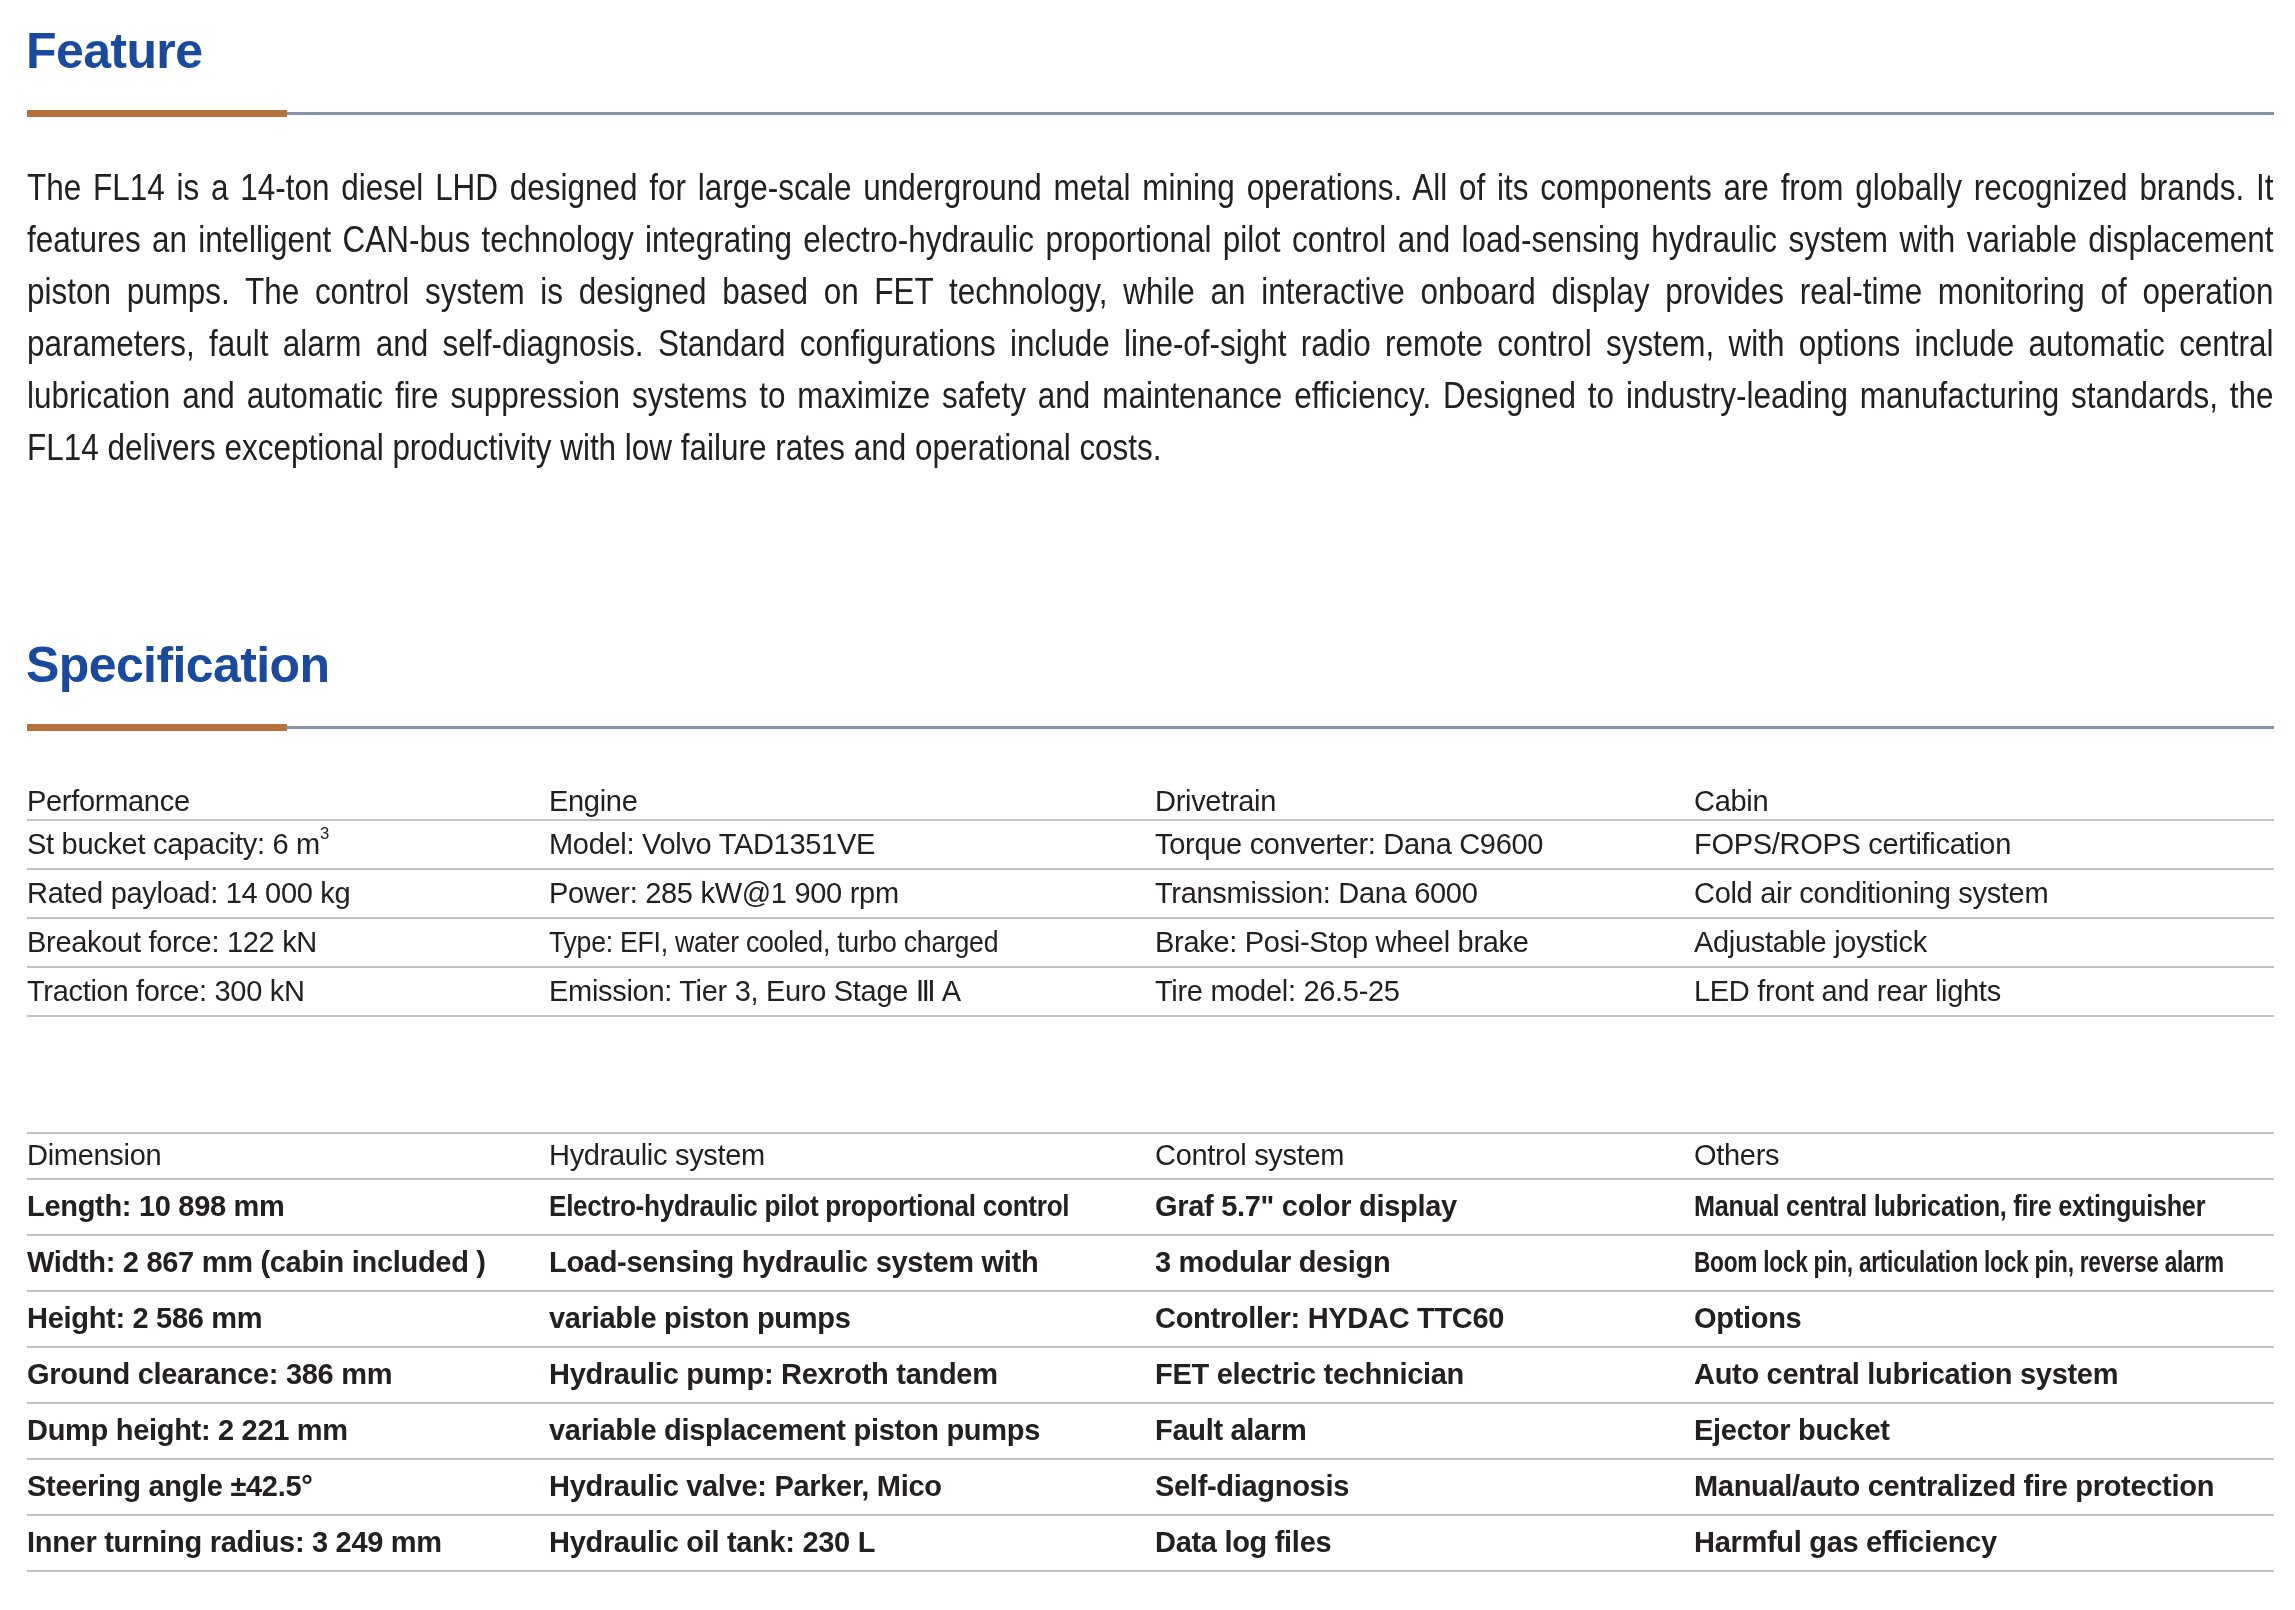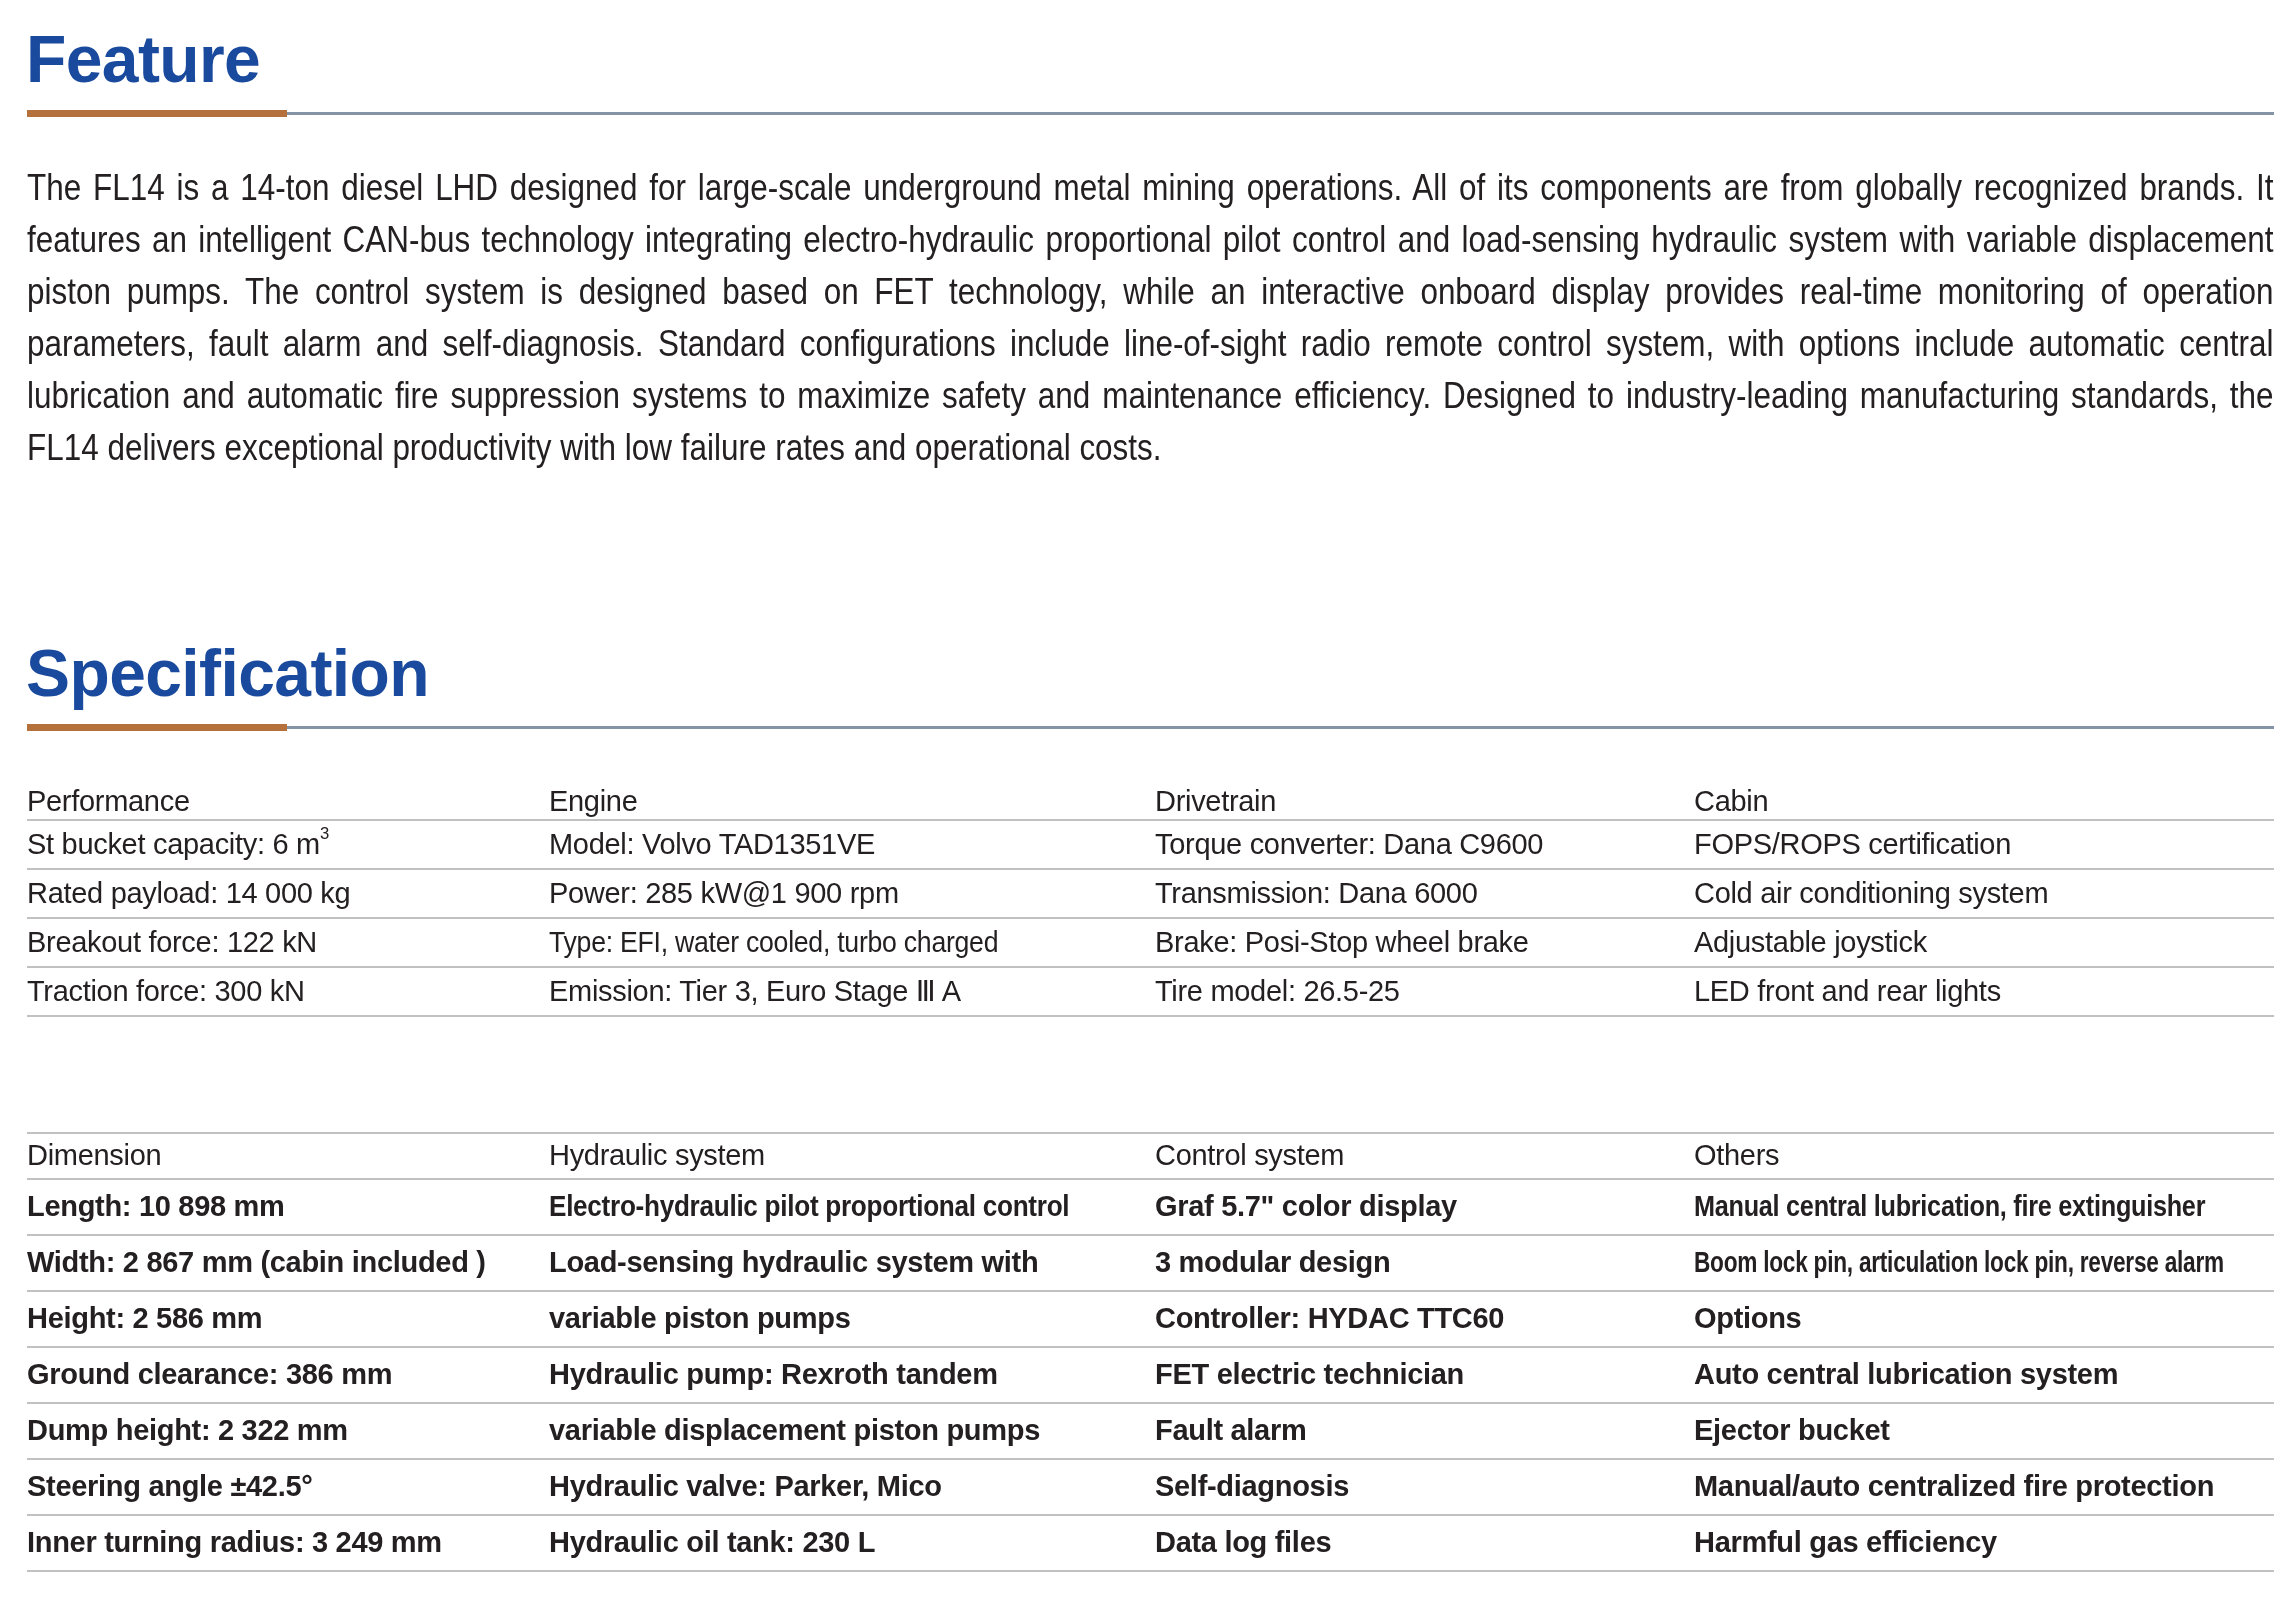--- a/index.html
+++ b/index.html
@@ -13,21 +13,21 @@
   html,body{margin:0;padding:0;}
   body{
     width:2295px;height:1610px;background:#ffffff;overflow:hidden;
     font-family:"Liberation Sans","DejaVu Sans",sans-serif;
     color:var(--text);
   }
   .page{position:relative;width:2295px;height:1610px;background:#fff;}
 
   .sec-title{
     position:absolute;left:26px;margin:0;
-    font-size:66px;font-weight:bold;letter-spacing:-0.6px;
+    font-size:50px;font-weight:bold;letter-spacing:-0.6px;
     color:var(--heading_blue);line-height:1;
   }
   #feature-title{top:26px;}
   #specification-title{top:640px;}
 
   .rule{position:absolute;left:27px;width:2247px;height:7px;display:flex;align-items:center;}
   #feature-rule{top:110px;}
   #specification-rule{top:724px;}
   .rule-orange{width:260px;height:7px;background:var(--rule_orange);flex:none;}
   .rule-steel{flex:1;height:3.8px;background:var(--rule_steel);}
@@ -164,21 +164,21 @@
           <td>Controller: HYDAC TTC60</td>
           <td>Options</td>
         </tr>
         <tr>
           <td>Ground clearance: 386 mm</td>
           <td>Hydraulic pump: Rexroth tandem</td>
           <td>FET electric technician</td>
           <td>Auto central lubrication system</td>
         </tr>
         <tr>
-          <td>Dump height: 2 322 mm</td>
+          <td>Dump height: 2 221 mm</td>
           <td>variable displacement piston pumps</td>
           <td>Fault alarm</td>
           <td>Ejector bucket</td>
         </tr>
         <tr>
           <td>Steering angle ±42.5°</td>
           <td>Hydraulic valve: Parker, Mico</td>
           <td>Self-diagnosis</td>
           <td>Manual/auto centralized fire protection</td>
         </tr>

